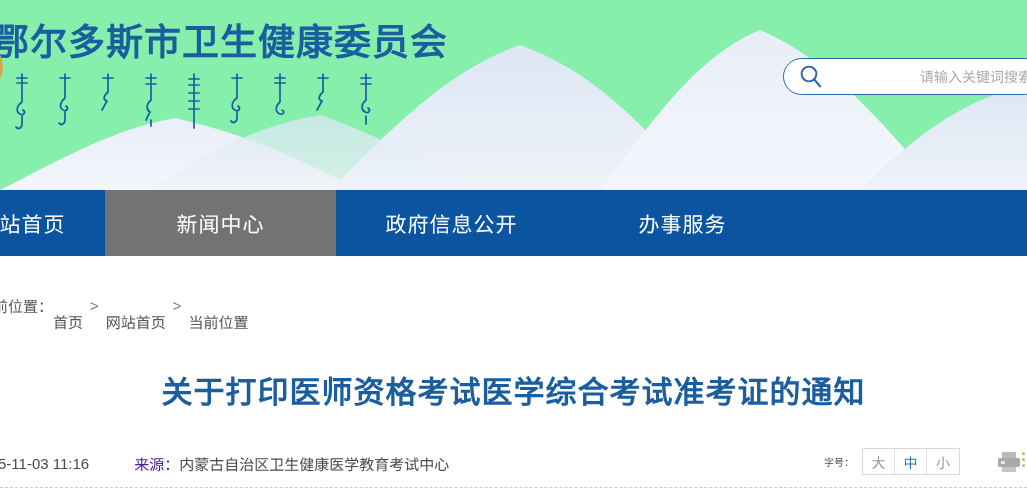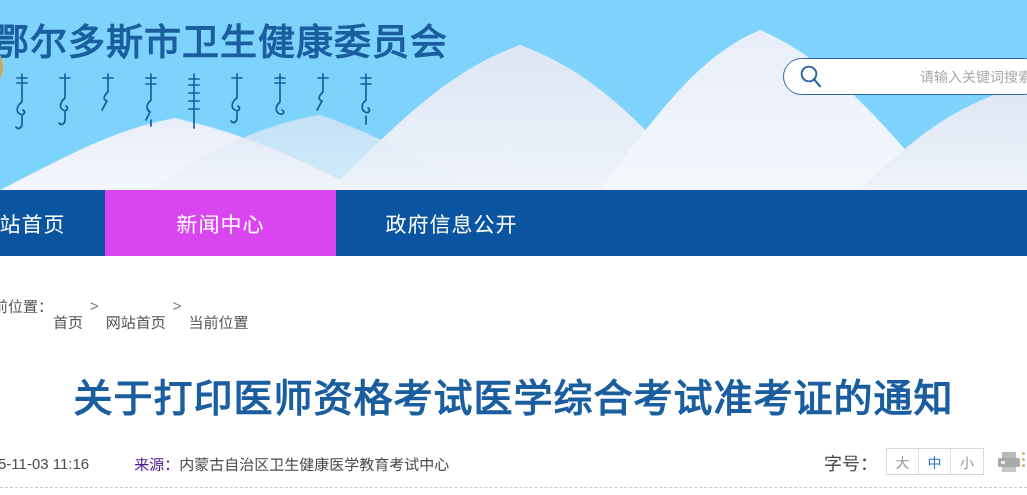--- a/index.html
+++ b/index.html
@@ -13,21 +13,21 @@
     overflow: hidden;
     font-family: "Liberation Sans", "DejaVu Sans", sans-serif;
     position: relative;
   }
 
   
   .site-header {
     position: relative;
     width: 1027px;
     height: 190px;
-    background: #7dd3fc;
+    background: #86efac;
     overflow: hidden;
   }
   .header-mountains {
     position: absolute;
     left: 0;
     top: 0;
     width: 1027px;
     height: 190px;
     z-index: 0;
   }
@@ -136,21 +136,21 @@
     color: #ffffff;
     font-size: 21px;
     letter-spacing: 1px;
     box-sizing: border-box;
     white-space: nowrap;
     font-family: "Liberation Sans", "DejaVu Sans", sans-serif;
     cursor: pointer;
   }
   .nav-item.home { width: 167px; padding-left: 0; justify-content: center; margin-left: -62px;}
   .nav-item.active {
-    background: #d946ef;
+    background: #737373;
     width: 231px;
   }
   .nav-item.reg { width: 231px; }
 
   
   .breadcrumb {
     position: absolute;
     left: 0;
     top: 292px;
     width: 1027px;
@@ -166,21 +166,21 @@
   .bc-sep { margin: 0 7px; color: #777; }
   .bc-link { color: #555; text-decoration: none; cursor: pointer; margin-top: 32px; }
 
   
   .article-title {
     position: absolute;
     left: 0;
     top: 367px;
     width: 1027px;
     text-align: center;
-    font-size: 39px;
+    font-size: 31px;
     font-weight: bold;
     color: #1a5ea0;
     letter-spacing: 1px;
     z-index: 3;
     white-space: nowrap;
     font-family: Liberation Mono, monospace;
   }
 
   .article-meta {
     position: absolute;
@@ -201,21 +201,21 @@
 
   .fontsize-group {
     position: absolute;
     left: 824px;
     top: 448px;
     display: flex;
     align-items: center;
     z-index: 3;
   }
   .fs-label {
-    font-size: 18px;
+    font-size: 10px;
     color: #4a4a4a;
     margin-right: 8px;
     white-space: nowrap;
   }
   .fs-buttons {
     display: flex;
     border: 1px solid #d8d8d8;
     height: 27px;
     box-sizing: border-box;
     background: #fff;
@@ -340,20 +340,23 @@
 <div class="main-nav">
   <div class="nav-item home">
     <span>网站首页</span>
   </div>
   <div class="nav-item active">
     <span>新闻中心</span>
   </div>
   <div class="nav-item reg">
     <span>政府信息公开</span>
   </div>
+  <div class="nav-item reg">
+    <span>办事服务</span>
+  </div>
 </div>
 
 <div class="breadcrumb">
   <span class="bc-prefix">当前位置：</span>
   <a class="bc-link">首页</a>
   <span class="bc-sep">&gt;</span>
   <a class="bc-link">网站首页</a>
   <span class="bc-sep">&gt;</span>
   <a class="bc-link">当前位置</a>
 </div>

